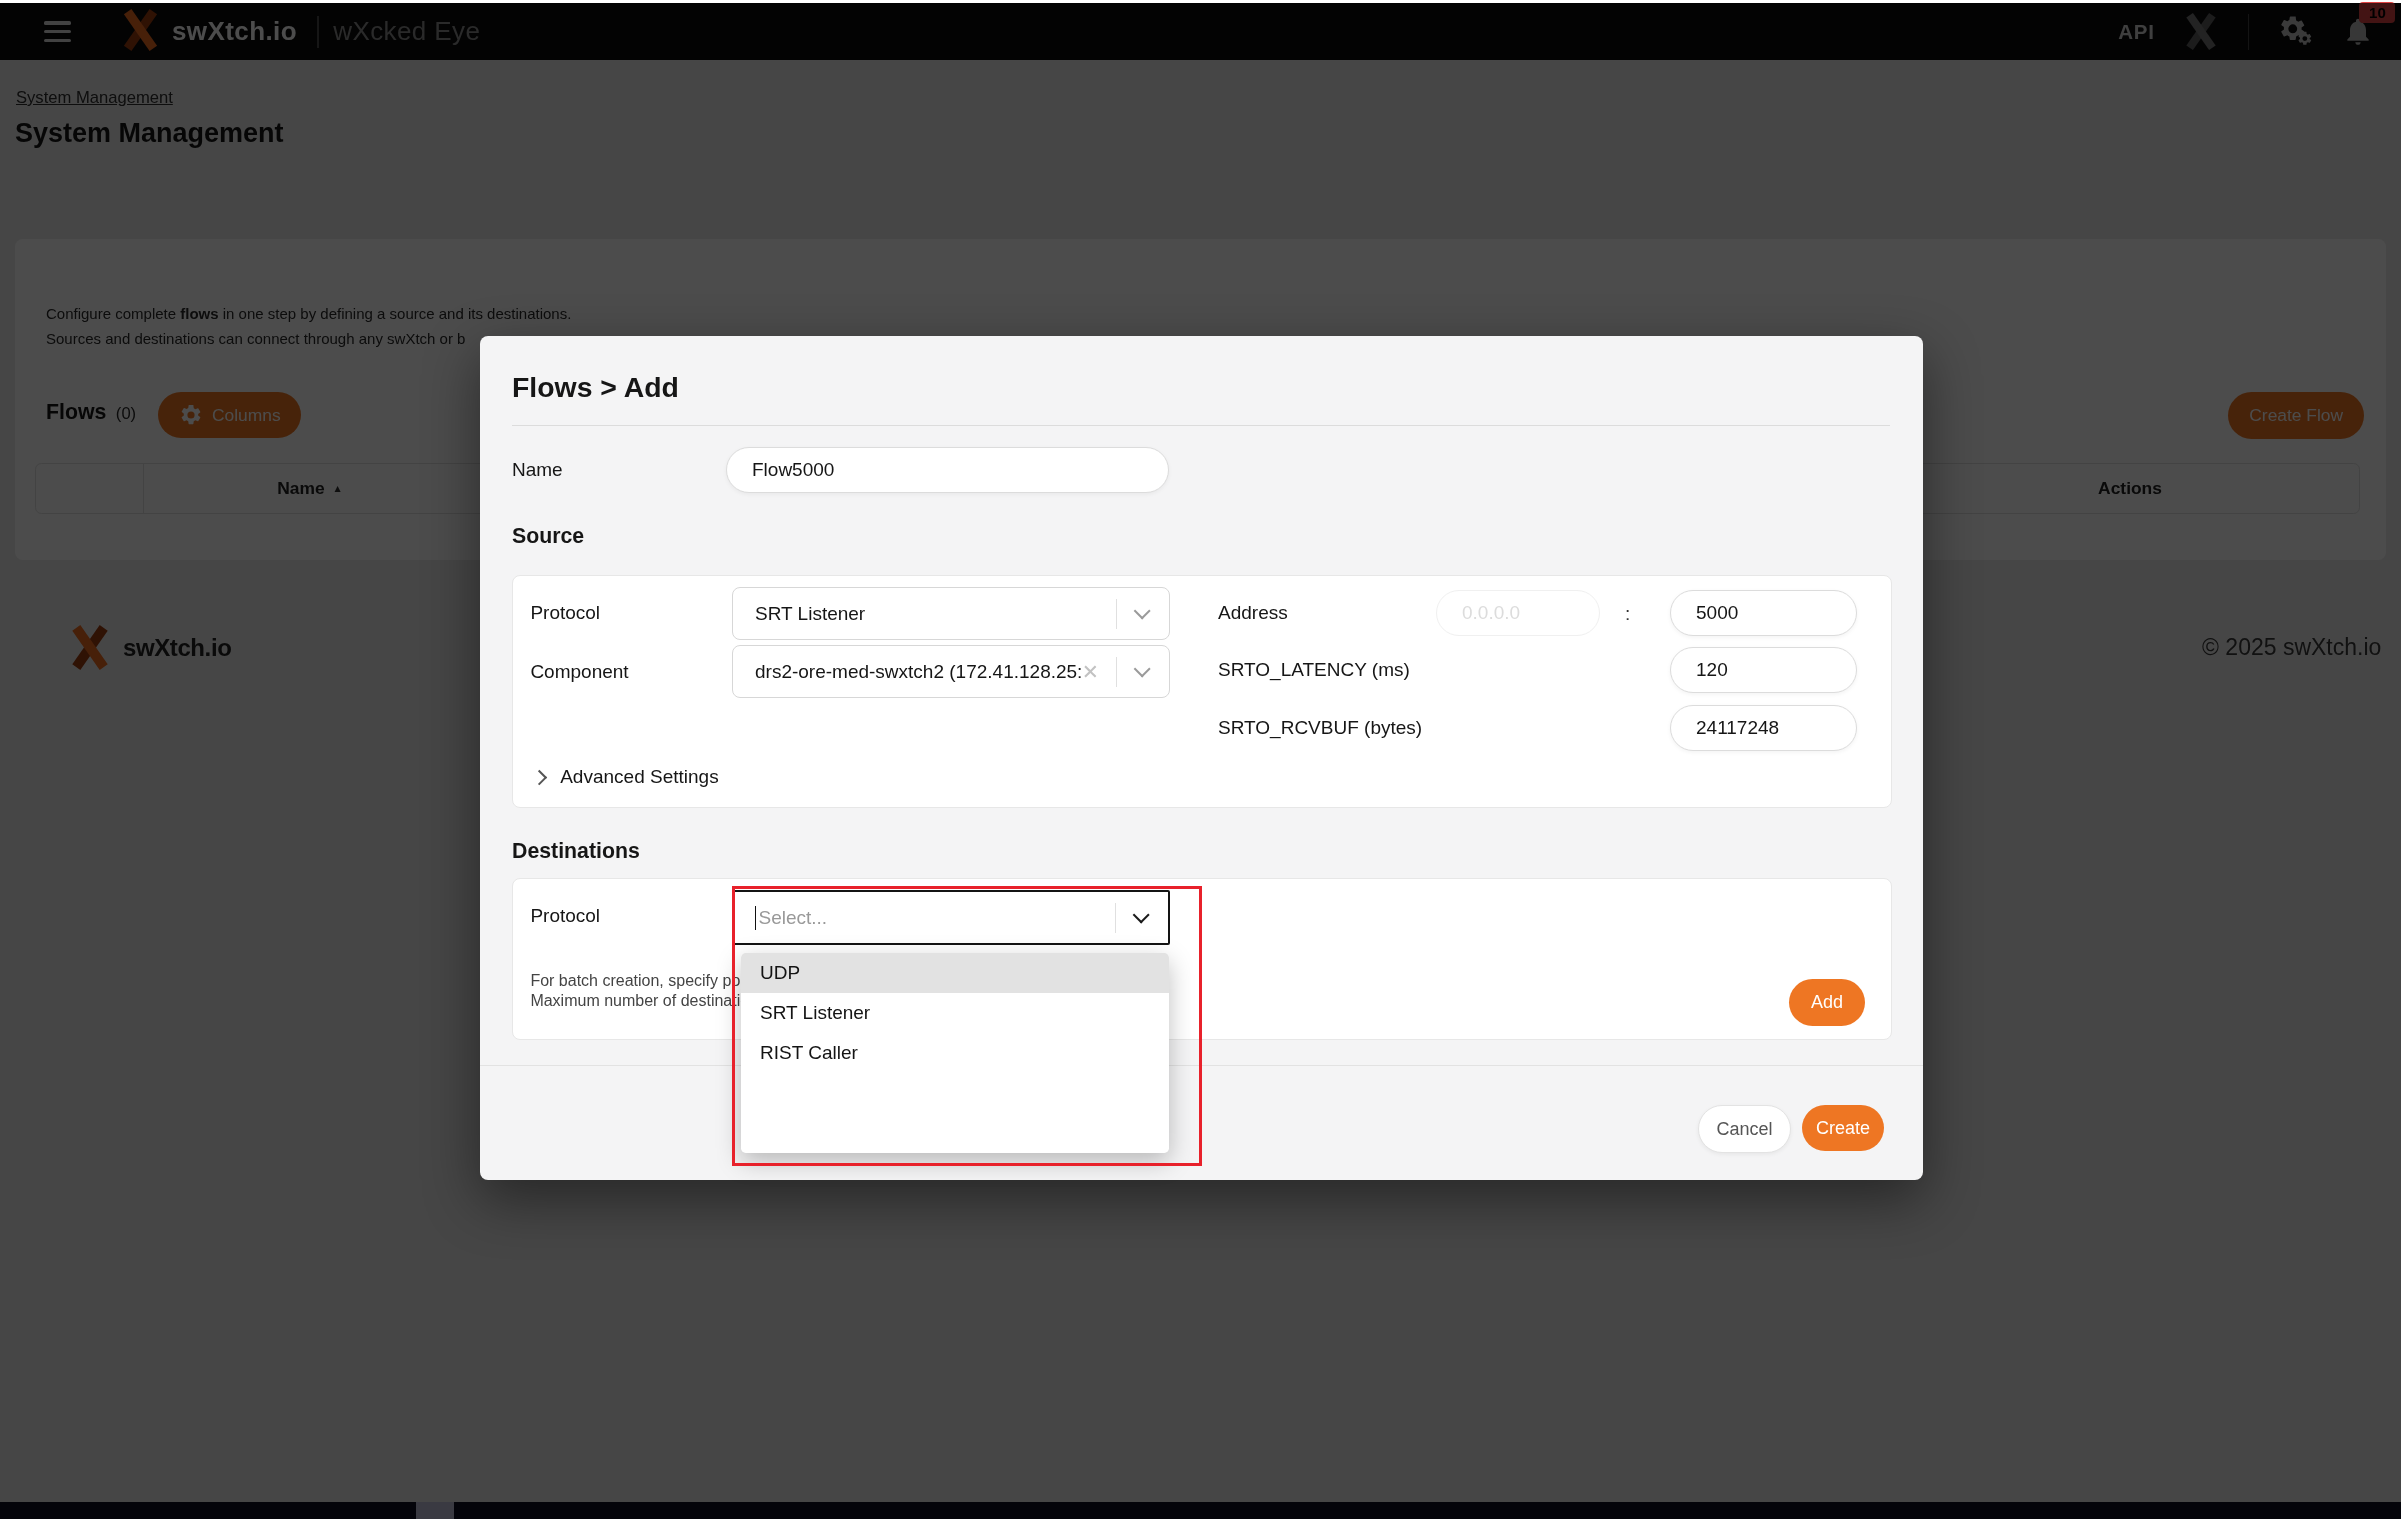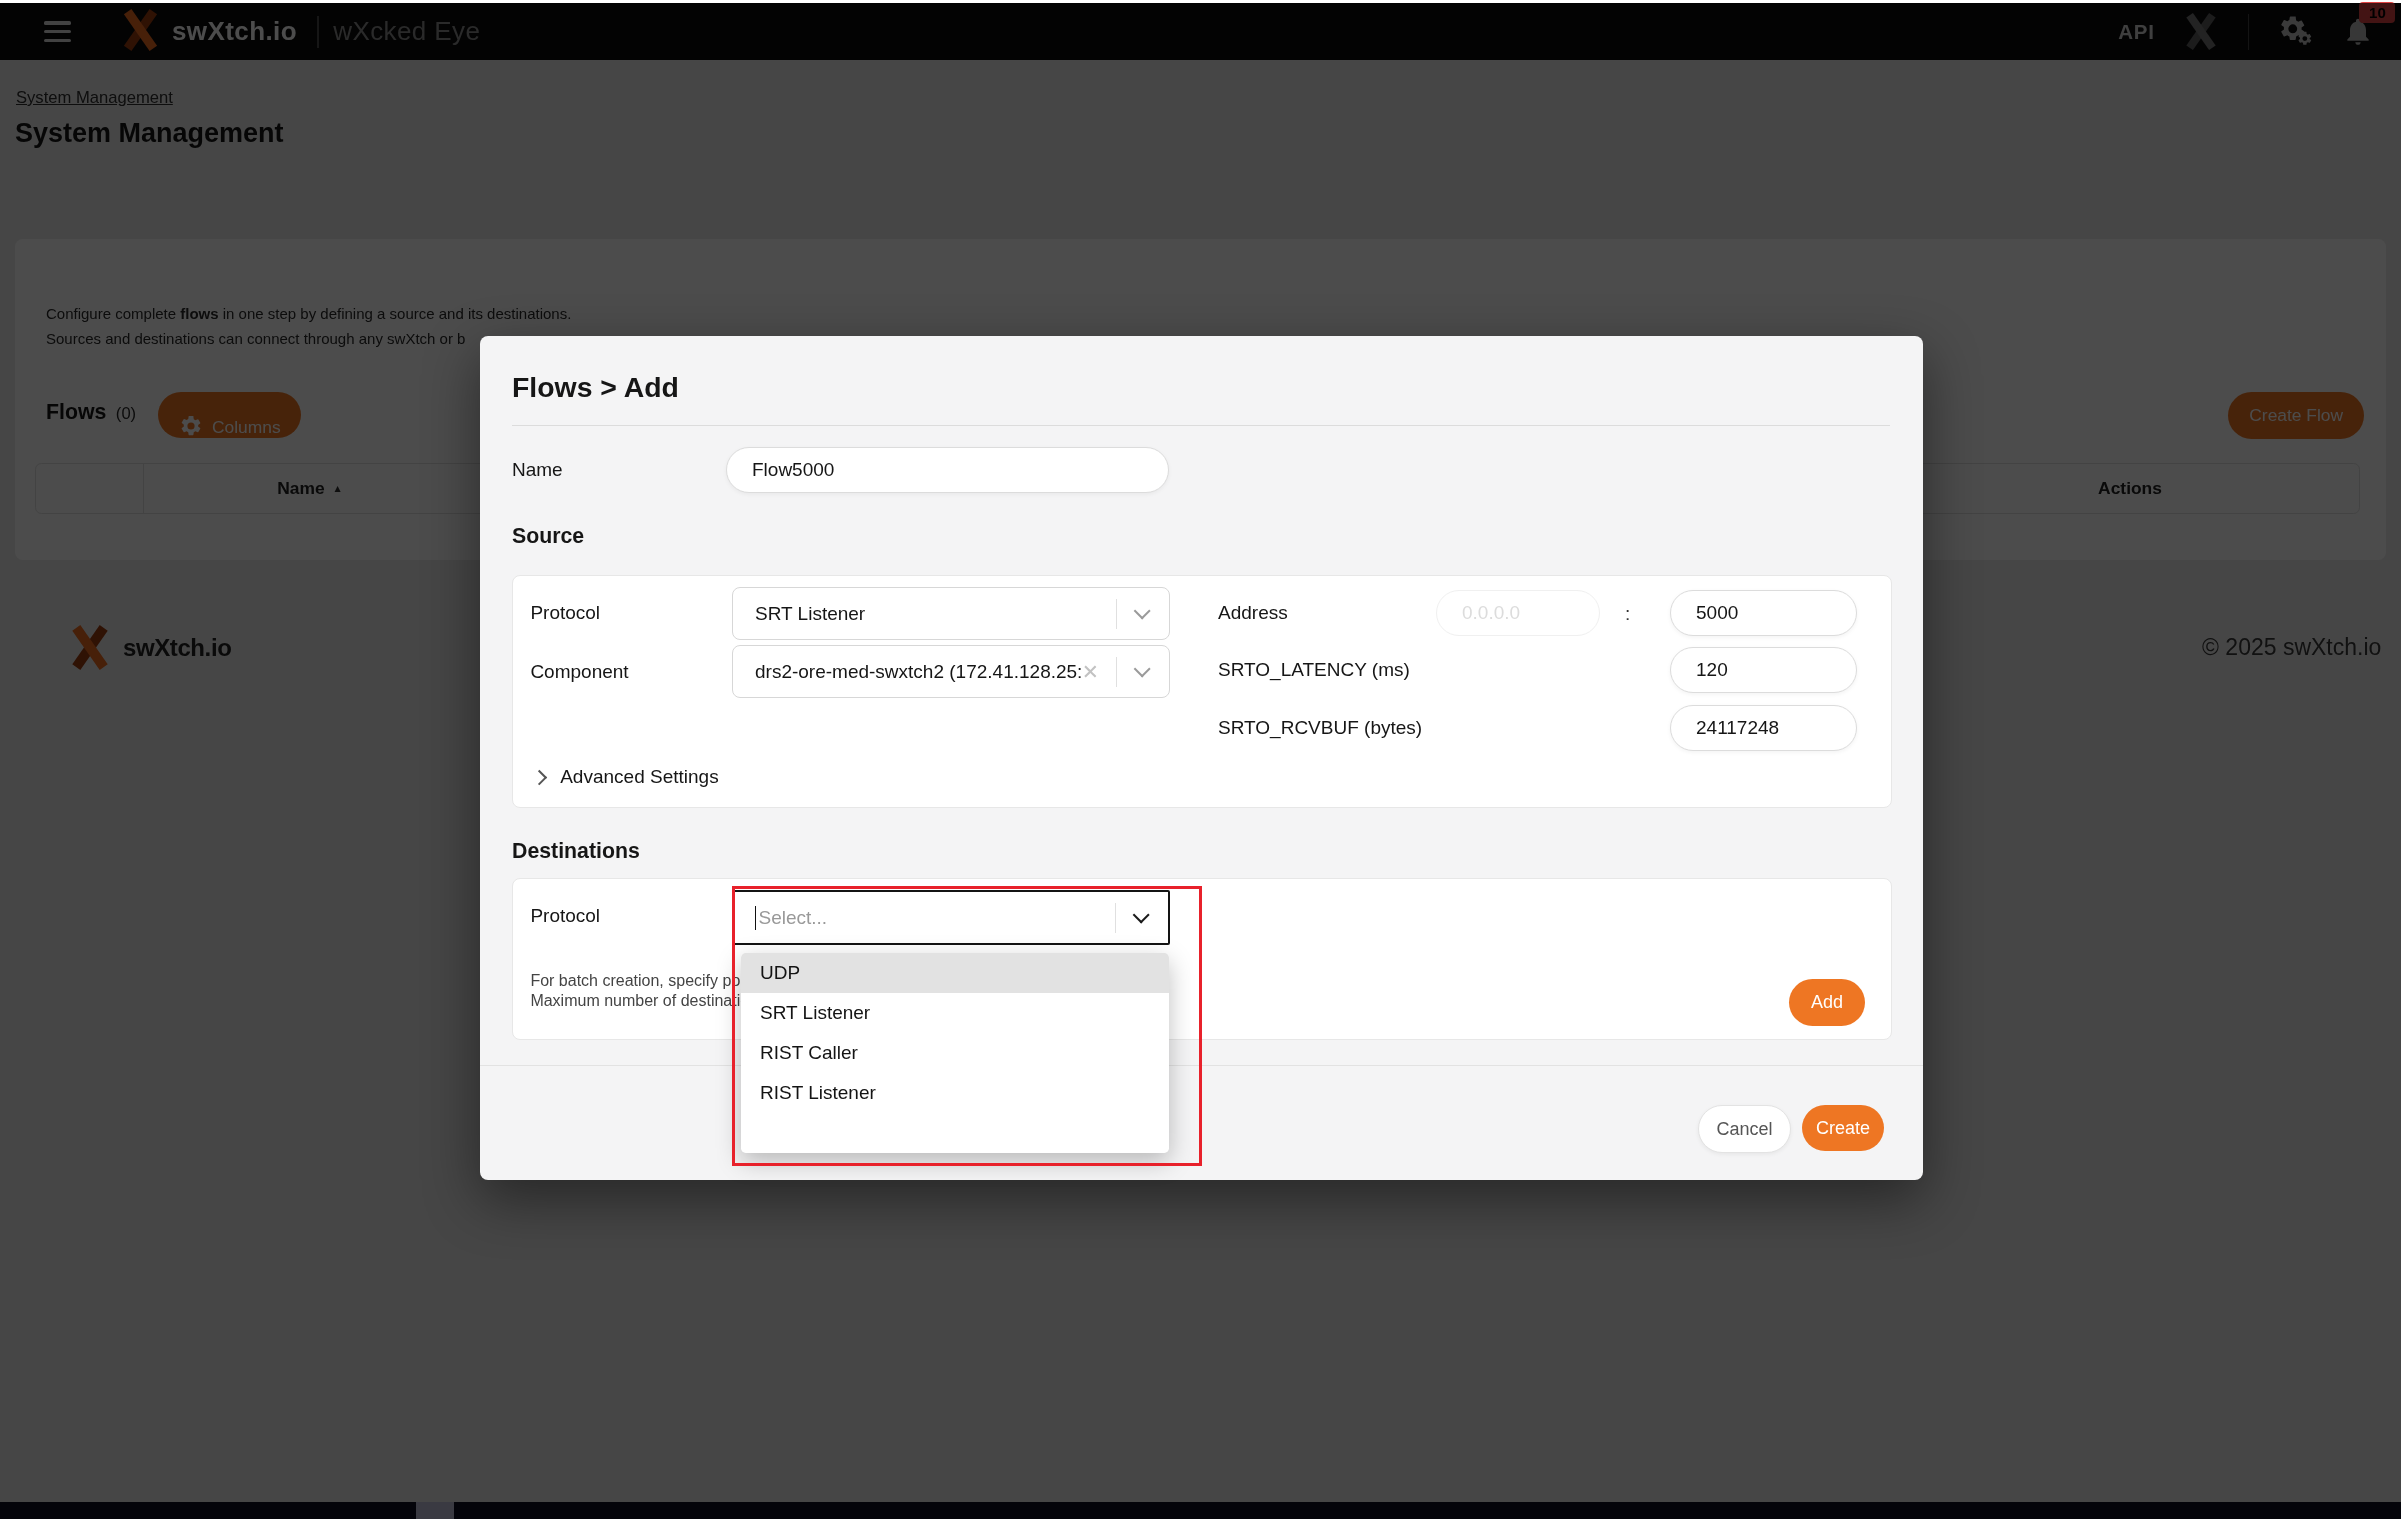--- a/index.html
+++ b/index.html
@@ -32,21 +32,21 @@
   .tab:nth-of-type(1){left:15px;}  .tab:nth-of-type(2){left:130px;} .tab:nth-of-type(3){left:233px;}
   .tab:nth-of-type(4){left:435px;} .tab:nth-of-type(5){left:543px;} .tab:nth-of-type(6){left:682px;}
   .tab:nth-of-type(7){left:793px;}.tab:nth-of-type(8){left:916px;}.tab:nth-of-type(9){left:1057px;}
 
   .content-card{position:absolute;left:15px;top:239px;width:2371px;height:321px;background:#ffffff;border-radius:8px;}
   .intro{position:absolute;left:31px;top:63px;font-size:15px;color:#2b2b2b;line-height:24.5px;}
   .flows-heading{position:absolute;left:31px;top:161px;font-size:21.3px;font-weight:bold;color:#161616;}
   .flows-count{font-size:16.6px;font-weight:normal;color:#2a2a2a;margin-left:9.5px;}
   .btn{display:flex;align-items:center;justify-content:center;border-radius:24px;cursor:pointer;white-space:nowrap;}
   .btn.orange{background:#ee7623;color:#ffffff;}
-  .columns-btn{position:absolute;left:143px;top:153px;height:46px;padding:0 20.5px;font-size:17.4px;gap:9.5px;align-items:flex-end;}
+  .columns-btn{position:absolute;left:143px;top:153px;height:46px;padding:0 20.5px;font-size:17.4px;gap:9.5px;}
   .createflow-btn{position:absolute;left:2213px;top:153px;height:47px;padding:0 21.3px;font-size:17.4px;}
   .grid-table{position:absolute;left:20px;top:224px;width:2323px;height:49px;background:#fdfdfd;
               border:0.8px solid #e2e2e2;border-radius:6.3px;display:flex;align-items:stretch;}
   .t-check{width:107px;border-right:0.8px solid #e2e2e2;}
   .t-name{width:332px;display:flex;align-items:center;justify-content:center;gap:8px;
           font-size:17.4px;font-weight:bold;color:#222;cursor:pointer;}
   .sort-asc{font-size:10.3px;color:#333;}
   .t-spacer{flex:1;}
   .t-actions{width:458px;display:flex;align-items:center;justify-content:center;
              font-size:17.4px;font-weight:bold;color:#222;}
@@ -250,21 +250,20 @@
         <span>For batch creation, specify port range</span><br>
         <span>Maximum number of destinations is 10</span>
       </div>
       <div class="btn orange add-btn">Add</div>
     </div>
 
     <div class="menu">
       <div class="opt hl">UDP</div>
       <div class="opt">SRT Listener</div>
       <div class="opt">RIST Caller</div>
-      <div class="opt">RIST Listener</div>
     </div>
 
     <div class="annotation"></div>
 
     <div class="m-footline"></div>
     <div class="btn cancel-btn">Cancel</div>
     <div class="btn orange create-btn">Create</div>
   </div>
 </div>
 

